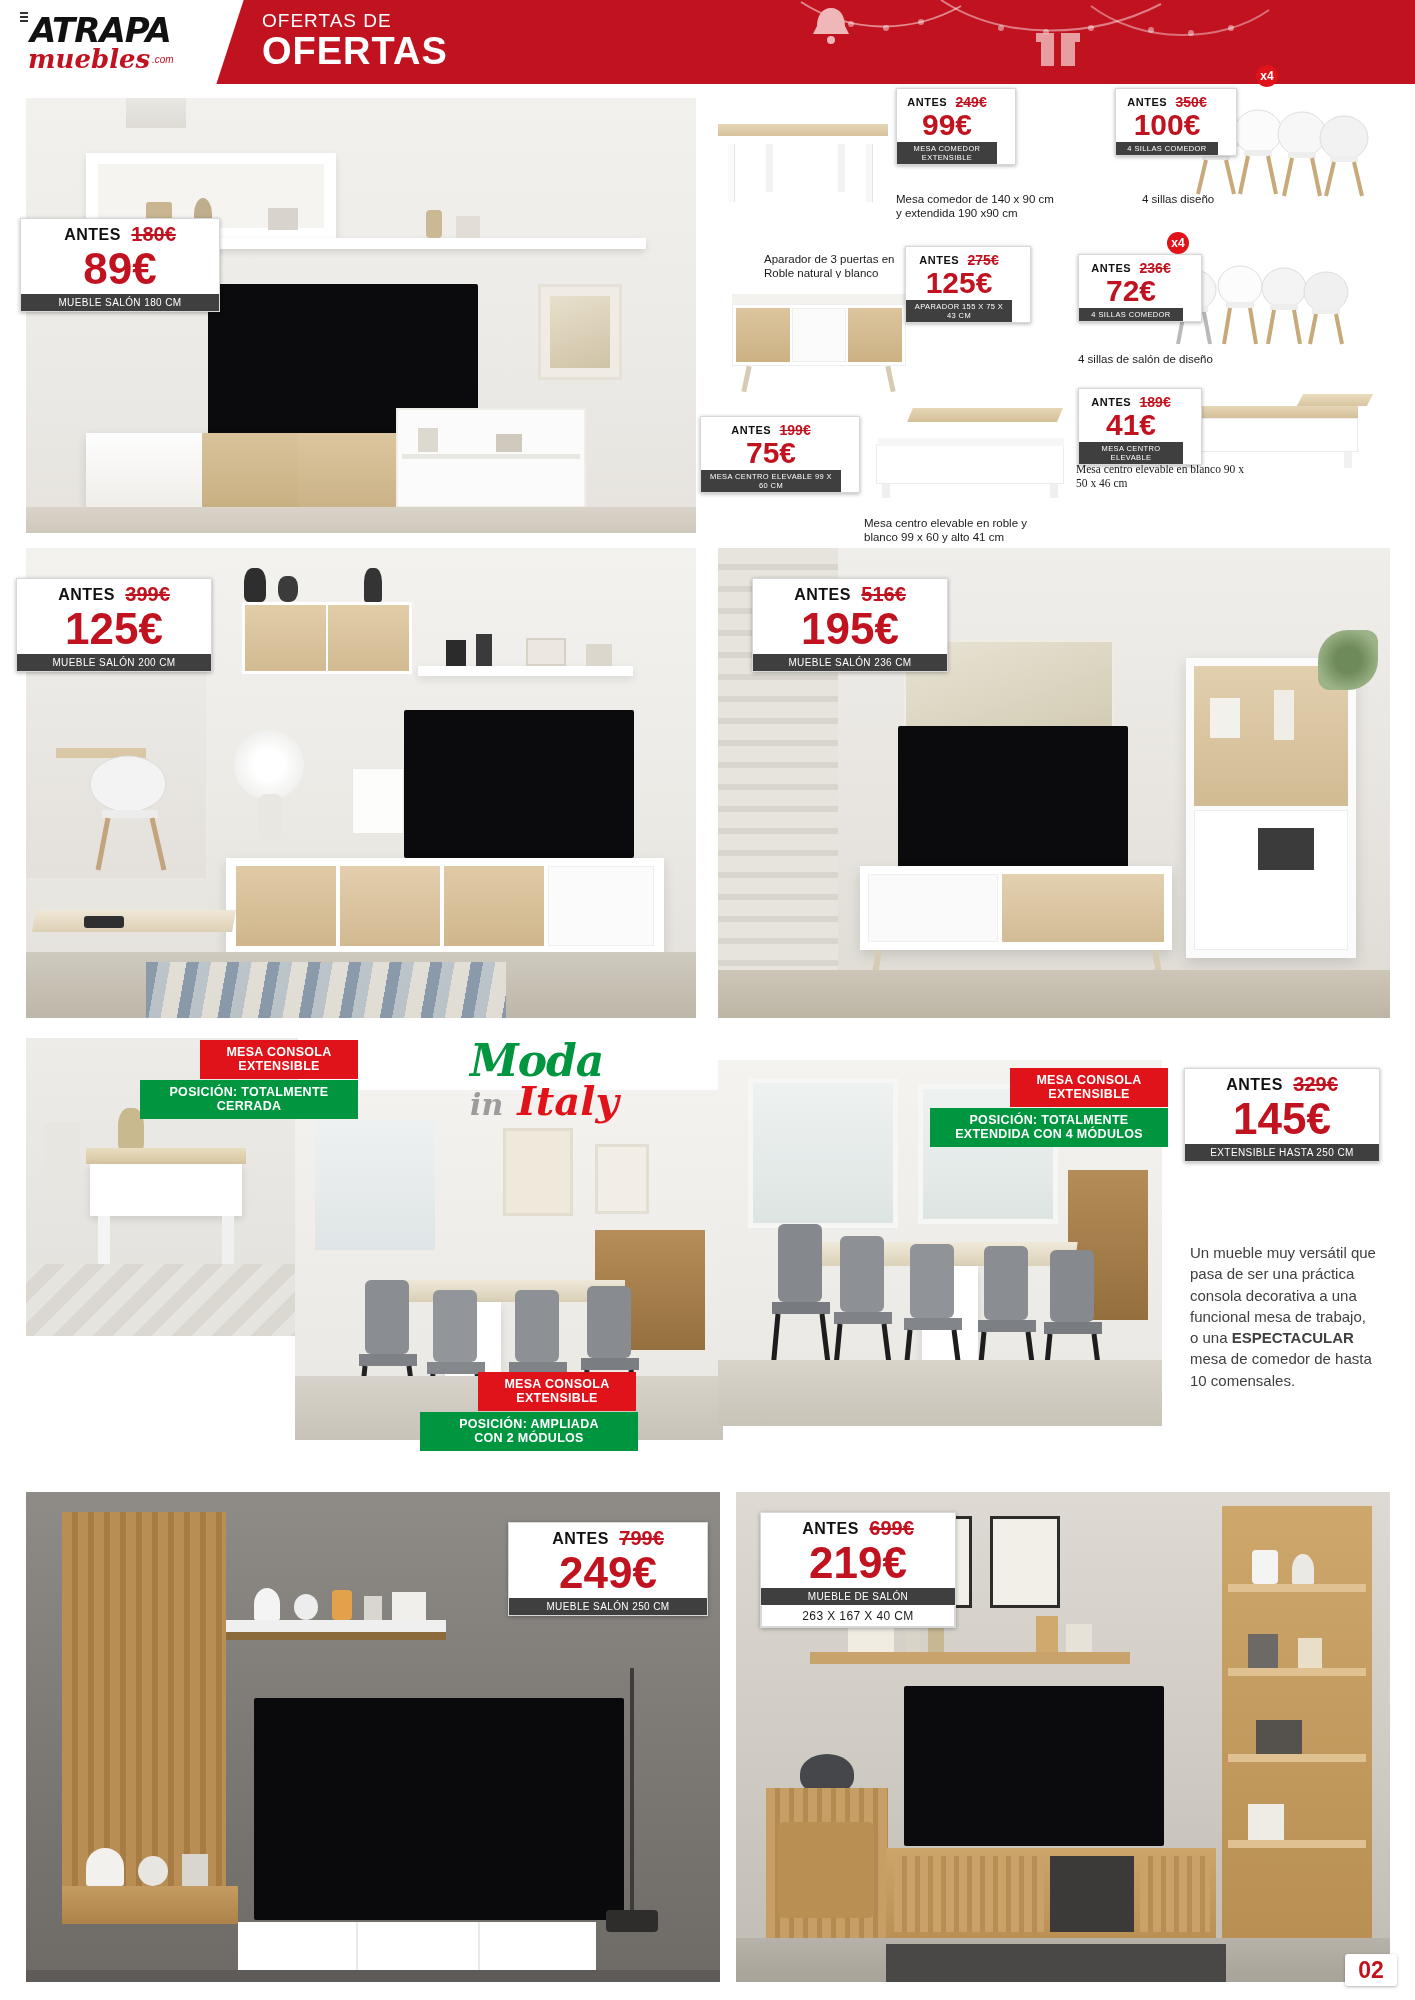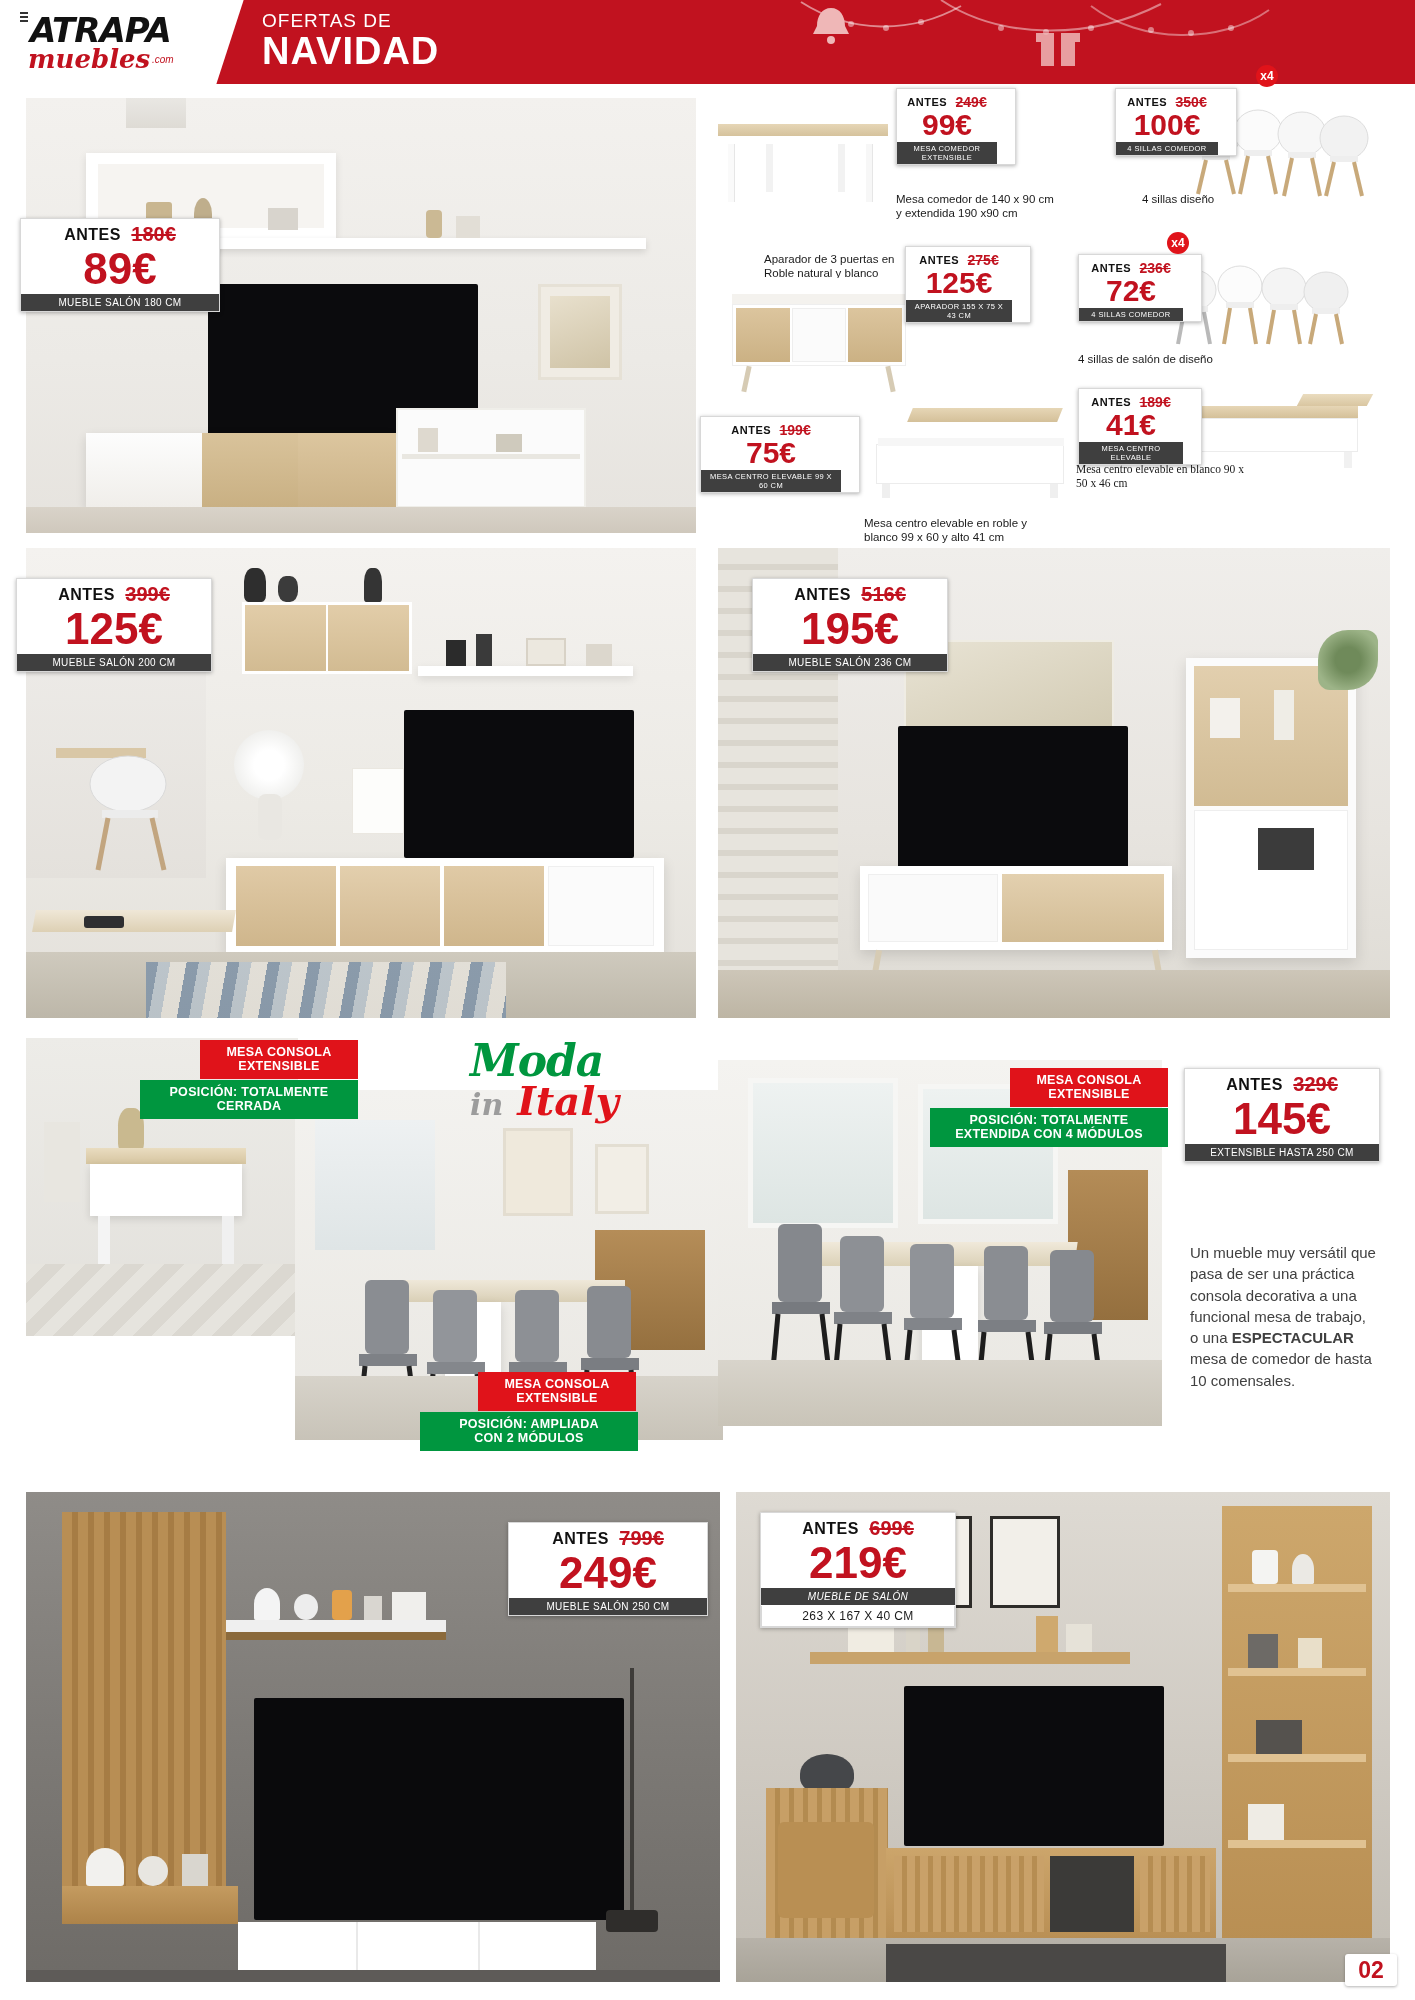--- a/index.html
+++ b/index.html
@@ -199,21 +199,21 @@
     <div class="logo-bars">
         <i></i>
         <i></i>
         <i></i>
       </div>
     <span class="logo-atrapa">ATRAPA</span>
     <span class="logo-muebles">muebles</span>
     <span class="logo-com">.com</span>
   </div>
   <div class="hdr-ofertas">OFERTAS DE</div>
-  <div class="hdr-navidad">NAVIDAD</div>
+  <div class="hdr-navidad">OFERTAS</div>
 </div>
 
 <div class="photo" style="left:26px; top:98px; width:670px; height:435px;">
   <div class="wall" style="background:linear-gradient(180deg,#f3f1ee 0%,#eceae6 60%,#e6e3de 100%);"></div>
 
   <div class="panel" style="left:100px; top:0px; width:60px; height:30px; background:linear-gradient(180deg,#e9e7e3,#dedbd5);"></div>
 
   <div class="panel" style="left:60px; top:55px; width:250px; height:86px; background:#ffffff; box-shadow:0 3px 8px rgba(0,0,0,.10);"></div>
   <div class="panel" style="left:72px; top:66px; width:226px; height:64px; background:#f6f4f1;"></div>
 
@@ -684,17 +684,17 @@
 
   <div class="floor" style="height:44px; background:linear-gradient(180deg,#b7b2a9,#a8a398);"></div>
   <div class="panel" style="left:150px; top:452px; width:340px; height:38px; background:#4a4846;"></div>
 </div>
 <div class="tag" style="left:760px; top:1512px; width:196px;">
   <div class="antes-row">
     <span class="antes">ANTES</span>
     <span class="old">699€</span>
   </div>
   <span class="now">219€</span>
-  <span class="cap" style="margin-bottom:1px;font-style:italic;">MUEBLE DE SALÓN</span>
+  <span class="cap" style="margin-bottom:1px;">MUEBLE DE SALÓN</span>
   <span class="cap" style="background:#ffffff; color:#1a1a1a; font-size:12px; border:1px solid #d8d8d8; border-top:none;">263 X 167 X 40 CM</span>
 </div>
 
 <div class="pagenum">02</div>
 
 </body></html>

